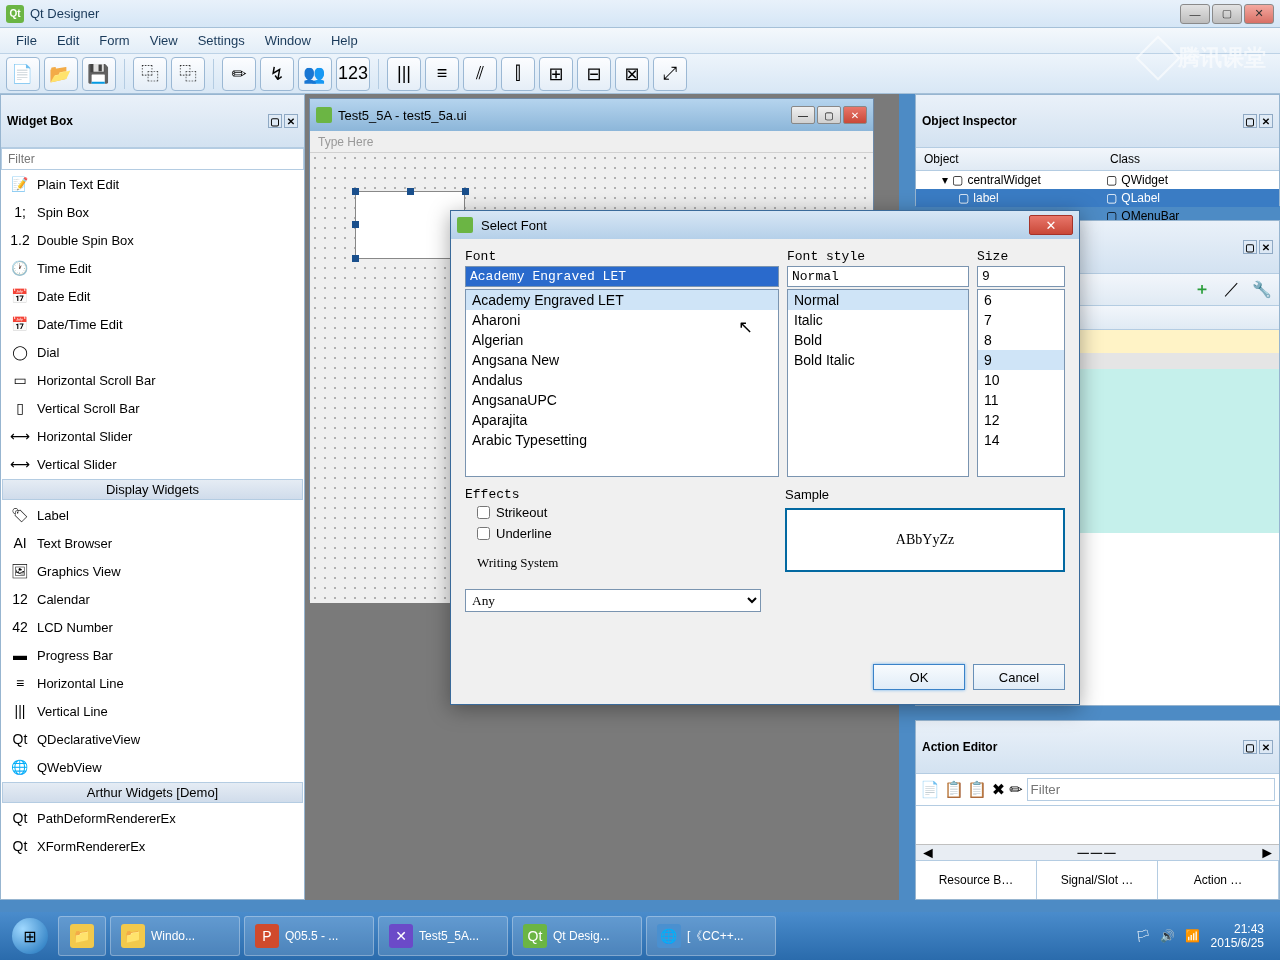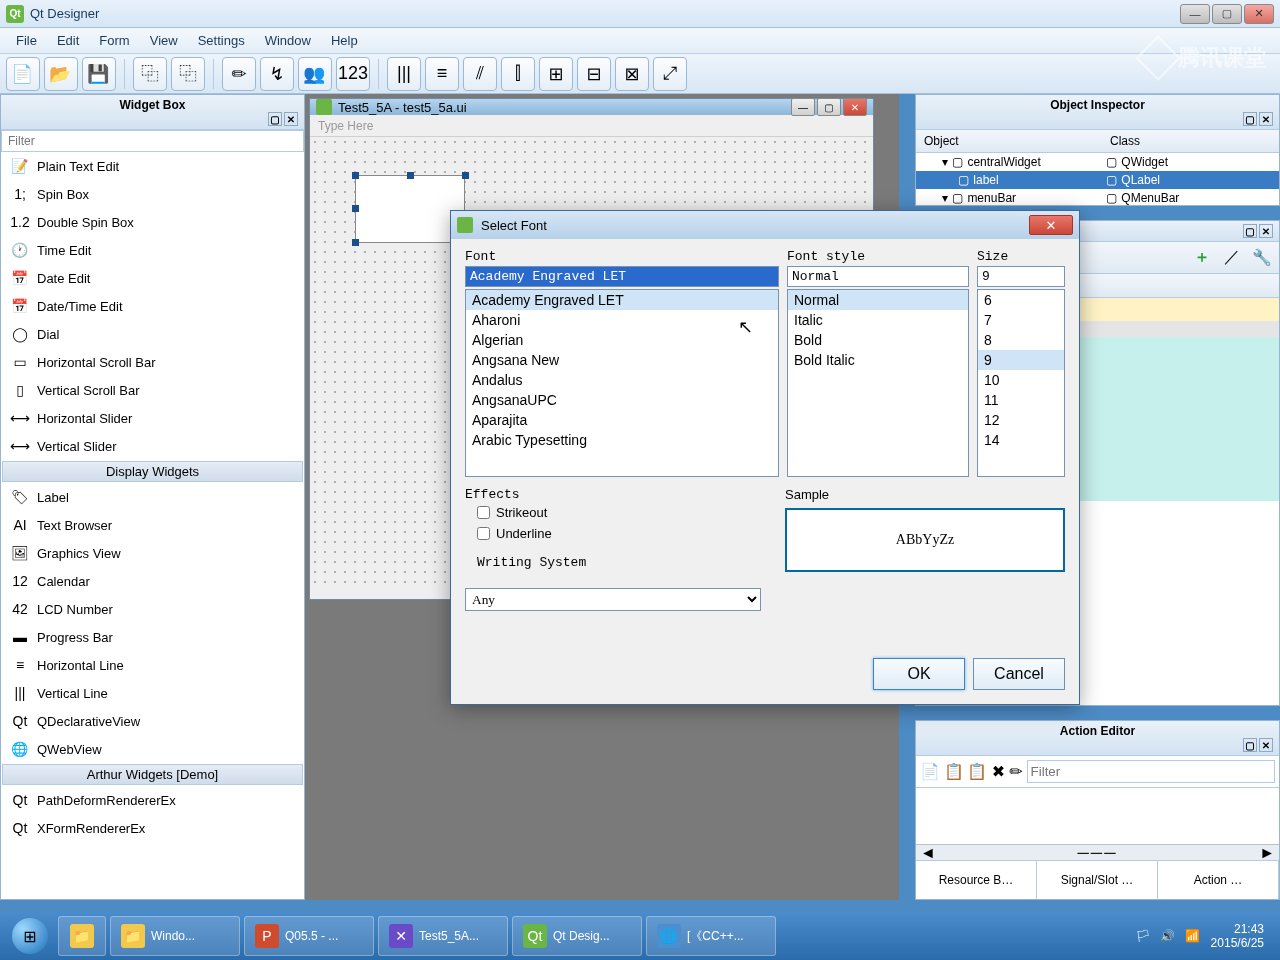--- a/index.html
+++ b/index.html
@@ -18,39 +18,39 @@
 .menubar .menu-item { padding: 3px 10px; font-size: 13px; color: #1a3a5a; }
 
 
 .toolbar { height: 40px; background: linear-gradient(#edf4fb, #d8e7f5); display: flex; align-items: center; padding: 0 6px; gap: 4px; border-bottom: 1px solid #a5c0d8; }
 .tool-btn { width: 34px; height: 34px; background: linear-gradient(#fcfdff, #e5eef7); border: 1px solid #9bb8d4; border-radius: 4px; display: flex; align-items: center; justify-content: center; font-size: 18px; }
 .tool-sep { width: 1px; height: 30px; background: #b4cce2; margin: 0 4px; }
 
 
 .main { position: absolute; top: 94px; left: 0; right: 0; bottom: 60px; display: flex; }
 .dock { border: 1px solid #97b5d0; background: #fff; display: flex; flex-direction: column; }
-.dock-title { background: linear-gradient(#eaf1f9, #d3e2f1); padding: 3px 6px; font-size: 12px; font-weight: bold; display: flex; align-items: center; border-bottom: 1px solid #b4cce2; flex-direction: column; }
+.dock-title { background: linear-gradient(#eaf1f9, #d3e2f1); padding: 19px 6px; font-size: 12px; font-weight: bold; display: flex; align-items: center; border-bottom: 1px solid #b4cce2; }
 .dock-title .ctrls { margin-left: auto; display: flex; gap: 2px; }
 .dock-title .ctrls span { width: 14px; height: 14px; font-size: 10px; display: flex; align-items: center; justify-content: center; border: 1px solid #8fa9c4; }
 
 
 .widget-box { width: 305px; }
 .filter-input { width: 100%; padding: 3px 6px; font-size: 12px; border: 1px solid #b4cce2; color: #888; }
 .widget-list { flex: 1; overflow-y: auto; position: relative; }
 .widget-list::-webkit-scrollbar { width: 16px; }
 .widget-list::-webkit-scrollbar-track { background: #e8edf3; }
 .widget-list::-webkit-scrollbar-thumb { background: #c1d2e4; border: 1px solid #97b5d0; }
 .widget-item { display: flex; align-items: center; padding: 5px 10px; font-size: 13px; gap: 8px; }
 .widget-item .icon { width: 18px; height: 18px; display: flex; align-items: center; justify-content: center; font-size: 14px; }
 .widget-cat { background: linear-gradient(#e5ecf4, #d0dceb); padding: 2px 0; text-align: center; font-size: 13px; border: 1px solid #b4cce2; margin: 1px; }
 
 
 .center { flex: 1; background: #7a7a7a; position: relative; }
 .form-window { position: absolute; top: 4px; left: 4px; width: 565px; height: 502px; background: #efefef; border: 1px solid #6e8aa8; }
-.form-title { height: 16px; background: linear-gradient(#b5d4ee, #8cb6d9); display: flex; align-items: center; padding: 0 6px; font-size: 13px; }
+.form-title { height: 32px; background: linear-gradient(#b5d4ee, #8cb6d9); display: flex; align-items: center; padding: 0 6px; font-size: 13px; }
 .form-title .qt-icon { width: 16px; height: 16px; background: #6bb544; border-radius: 2px; margin-right: 6px; }
 .form-title .fb { margin-left: auto; display: flex; gap: 2px; }
 .form-title .fb span { width: 24px; height: 18px; background: linear-gradient(#f0f0f0, #d0d0d0); border: 1px solid #888; border-radius: 2px; display: flex; align-items: center; justify-content: center; font-size: 10px; }
 .form-title .fb .cls { background: linear-gradient(#e8766a, #c94838); color: #fff; }
 .form-menubar { height: 22px; background: #efefef; display: flex; align-items: center; padding: 0 8px; color: #999; font-size: 12px; border-bottom: 1px solid #d0d0d0; }
 .form-canvas { flex: 1; height: calc(100% - 50px); background: #efefef; background-image: radial-gradient(#b0b0b0 1px, transparent 1px); background-size: 10px 10px; position: relative; }
 .sel-label { position: absolute; top: 38px; left: 45px; width: 110px; height: 68px; background: #fff; border: 1px solid #888; }
 .handle { position: absolute; width: 7px; height: 7px; background: #1a4f8c; }
 
 
@@ -102,24 +102,24 @@
 .font-list::-webkit-scrollbar-track { background: #e8edf3; border-left: 1px solid #c0c0c0; }
 .font-list::-webkit-scrollbar-thumb { background: linear-gradient(#e4ecf5, #c6d7ea); border: 1px solid #97b5d0; }
 .font-list div { padding: 2px 6px; }
 .font-list div.sel { background: #2a6acc; color: #fff; }
 .font-row2 { display: flex; gap: 16px; margin-top: 4px; }
 .effects { flex: 1; }
 .effects .grp { font-family: "Courier New", monospace; font-size: 13px; }
 .effects label { display: flex; align-items: center; gap: 6px; padding: 3px 12px; font-family: "Courier New", monospace; }
 .sample { width: 280px; }
 .sample .box { border: 2px solid #0369a1; background: #fff; height: 64px; display: flex; align-items: center; justify-content: center; margin-top: 6px; font-family: serif; font-size: 14px; }
-.writing label { font-family: Liberation Mono, monospace; }
+.writing label { font-family: Liberation Serif, serif; }
 .writing select { width: 296px; padding: 2px; border: 1px solid #7a94b0; background: #fff; font-family: "Segoe UI"; }
 .dlg-btns { display: flex; gap: 8px; justify-content: flex-end; margin-top: auto; }
-.dlg-btns button { width: 92px; height: 32px; border: 1px solid #6890b8; background: linear-gradient(#f8fbfe, #e0ecf7); font-size: 16px; }
+.dlg-btns button { width: 92px; height: 26px; border: 1px solid #6890b8; background: linear-gradient(#f8fbfe, #e0ecf7); font-size: 13px; }
 .dlg-btns button.ok { border: 1px solid #3a82c8; box-shadow: 0 0 3px #6bb0ee; }
 
 
 .watermark { position: absolute; top: 42px; right: 14px; display: flex; align-items: center; gap: 4px; color: #fff; opacity: .6; font-size: 22px; font-weight: bold; }
 .watermark .logo { width: 32px; height: 32px; border: 2px solid #fff; transform: rotate(45deg); }
 
 
 .taskbar { position: absolute; bottom: 0; left: 0; right: 0; height: 48px; background: linear-gradient(#4a8ccc, #2a6bac); display: flex; align-items: center; padding: 0 6px; gap: 4px; }
 .start { width: 48px; height: 40px; border-radius: 4px; display: flex; align-items: center; justify-content: center; }
 .start-orb { width: 36px; height: 36px; border-radius: 50%; background: radial-gradient(circle at 30% 30%, #9fd8ff, #1a6fb8); display: flex; align-items: center; justify-content: center; }

